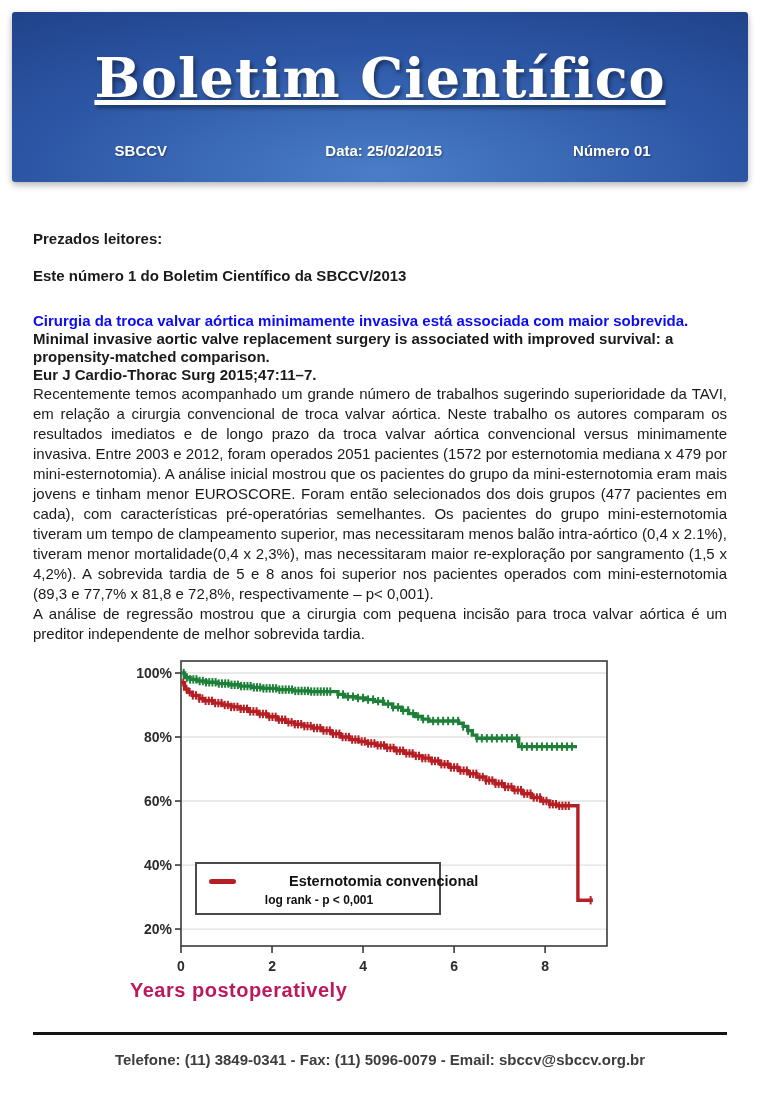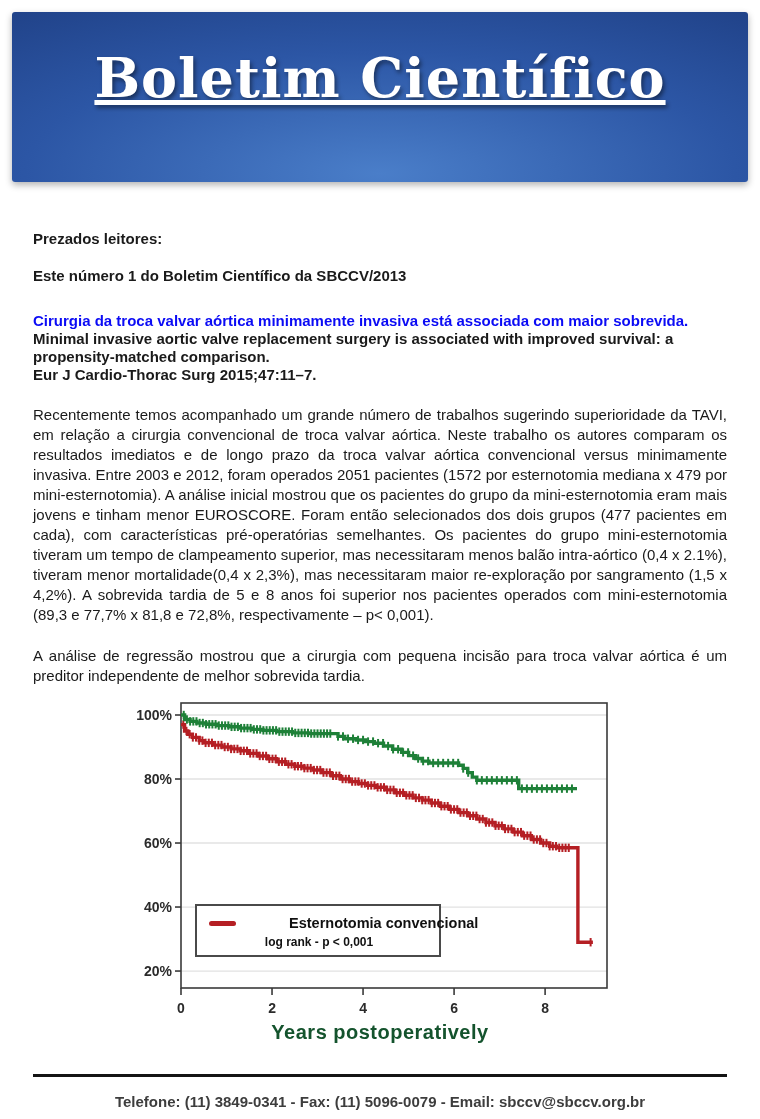--- a/index.html
+++ b/index.html
@@ -31,28 +31,28 @@
   .sub-org   { left:17.5%; }
   .sub-date  { left:50.5%; }
   .sub-issue { left:81.5%; }
 
   
   .content { padding:0 33px; }
   .salutation { margin-top:48px; font-weight:bold; font-size:15px; }
   .intro      { margin-top:20px; font-weight:bold; font-size:15px; }
   .article-head { margin-top:28px; font-size:15px; font-weight:bold; line-height:18px; }
   .article-title-pt { color:var(--title-blue); }
-  .para { margin-top:21px; font-size:15px; line-height:20px; text-align:justify; }
+  .para { font-size:15px; line-height:20px; text-align:justify; }
 
   
   .chart-wrap { width:500px; margin:8px auto 0 auto; position:relative; }
   .chart-svg text.ytick { font:bold 14px "Liberation Sans",sans-serif; fill:#2b2b2b; }
   .chart-svg text.xtick { font:bold 14px "Liberation Sans",sans-serif; fill:#2b2b2b; }
   .xaxis-label {
-    text-align:center; font-weight:bold; font-size:20px; color:#14532d;
+    font-weight:bold; font-size:20px; color:#be185d;
     margin-top:-22px; letter-spacing:.5px;
   }
   .legend {
     position:absolute; left:65px; top:210px; width:246px;
     background:#fff; border:2px solid #4a4a4a; padding:7px 10px 6px 12px;
   }
   .legend-row { display:flex; align-items:center; height:20px;gap:41px; }
   .legend-swatch { width:27px; height:5px; border-radius:3px; margin-right:12px; flex:0 0 auto; }
   .legend-label { font-weight:bold; font-size:14.5px; color:#111; white-space:nowrap; }
   .legend-note { text-align:center; font-weight:bold; font-size:12px; color:#111; margin-top:2px; }
@@ -60,20 +60,25 @@
   
   .footer-rule { margin:30px 33px 0 33px; border-top:3px solid #141414; }
   .footer { margin-top:14px; text-align:center; font-weight:bold; font-size:15px;
             line-height:22px; color:#3d3d3d; }
 </style>
 </head>
 <body>
 
 <div class="banner">
   <div class="banner-title">Boletim Científico</div>
+  <div class="banner-sub">
+    <span class="sub-org">SBCCV</span>
+    <span class="sub-date">Data: 25/02/2015</span>
+    <span class="sub-issue">Número 01</span>
+  </div>
 </div>
 
 <div class="content">
   <p class="salutation">Prezados leitores:</p>
   <p class="intro">Este número 1 do Boletim Científico da SBCCV/2013</p>
 
   <div class="article-head">
     <div class="article-title-pt">Cirurgia da troca valvar aórtica minimamente invasiva está associada com maior sobrevida.</div>
     <div class="article-title-en">Minimal invasive aortic valve replacement surgery is associated with improved survival: a propensity-matched comparison.</div>
     <div class="article-ref">Eur J Cardio-Thorac Surg 2015;47:11–7.</div>

